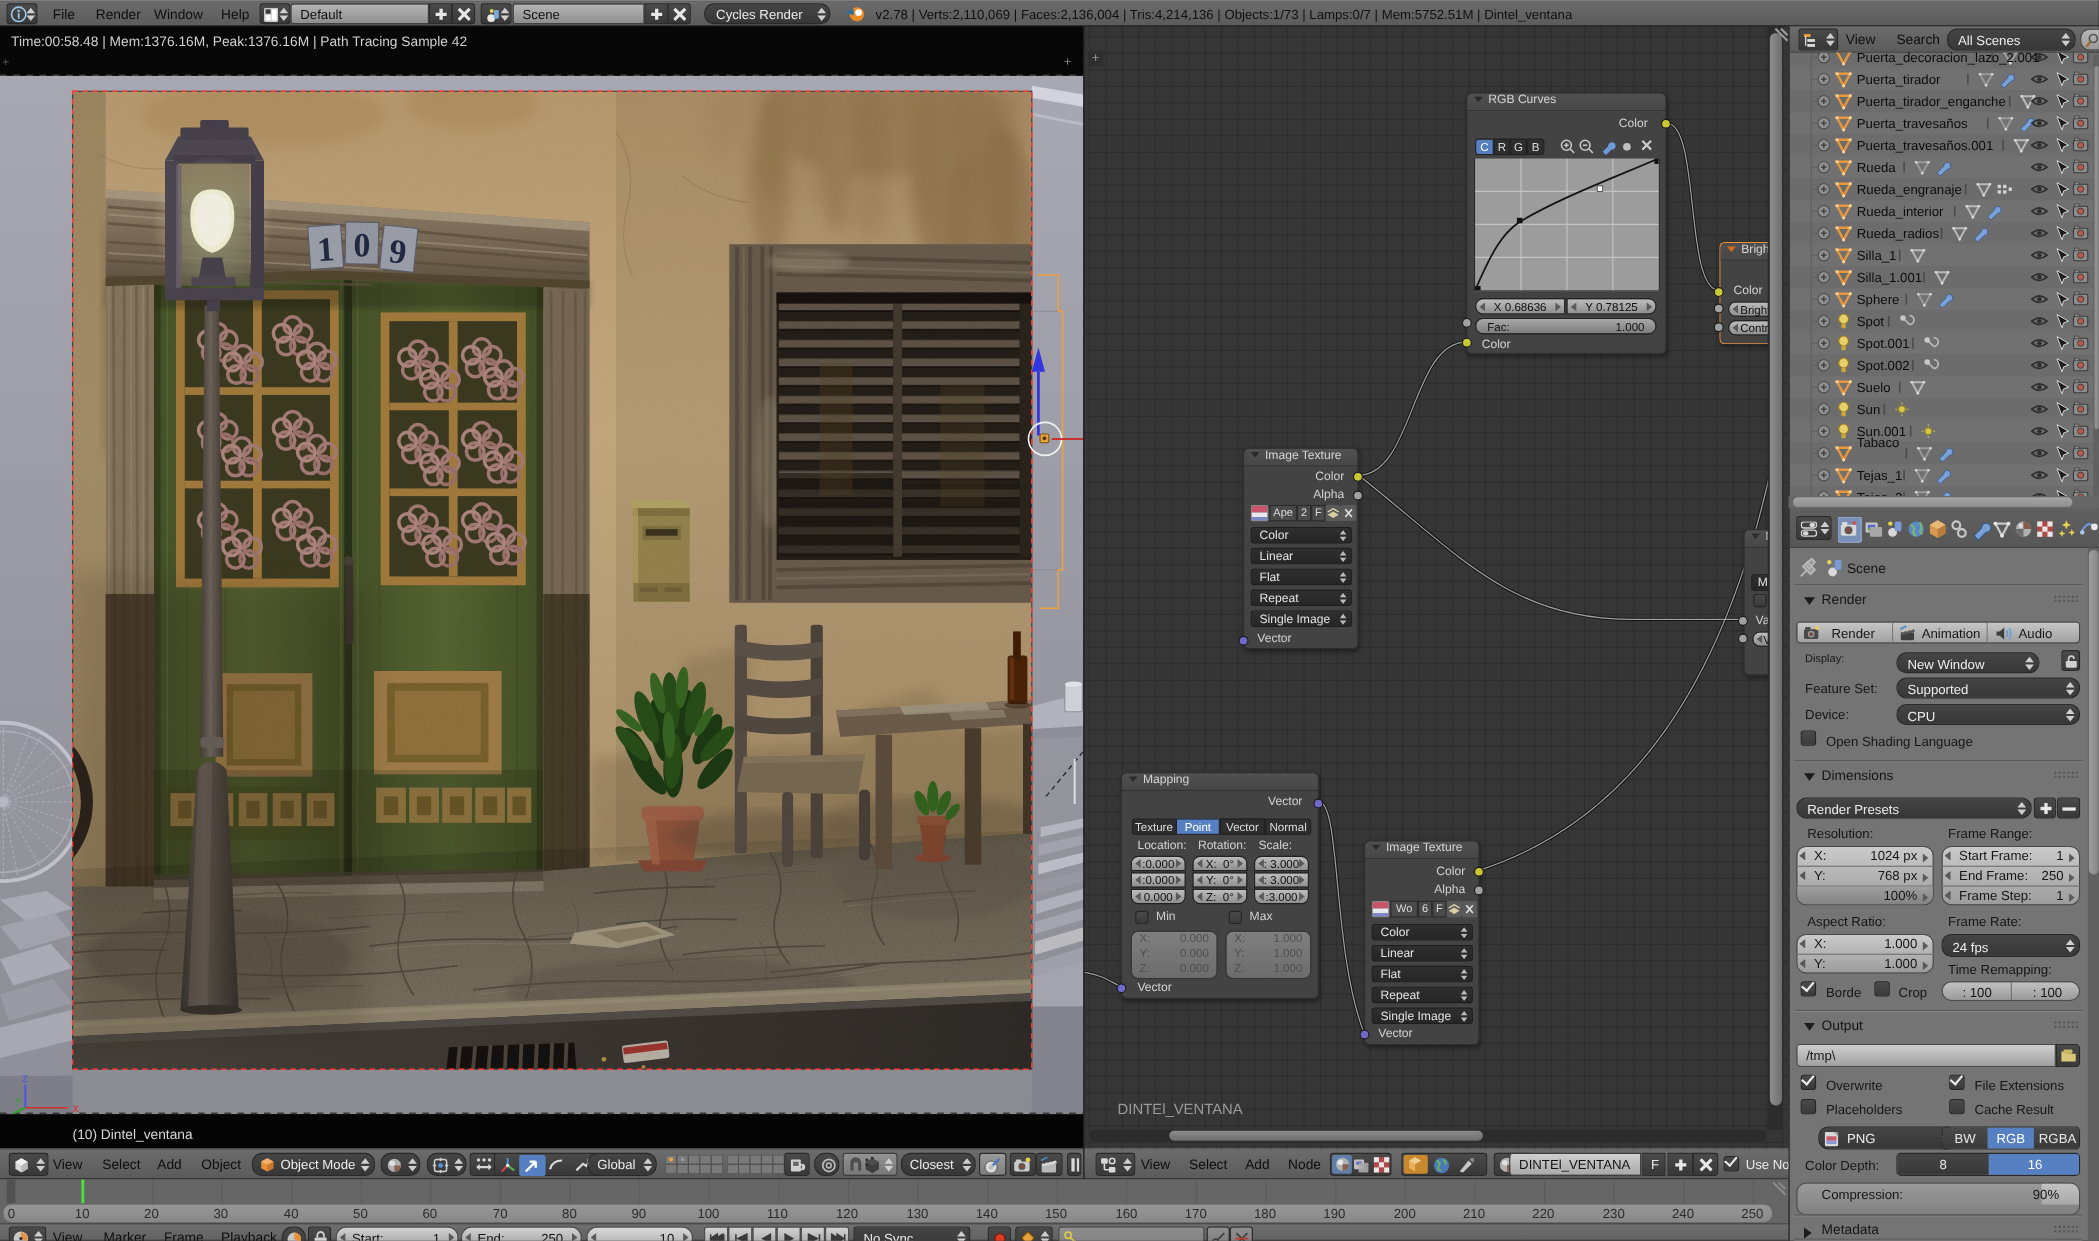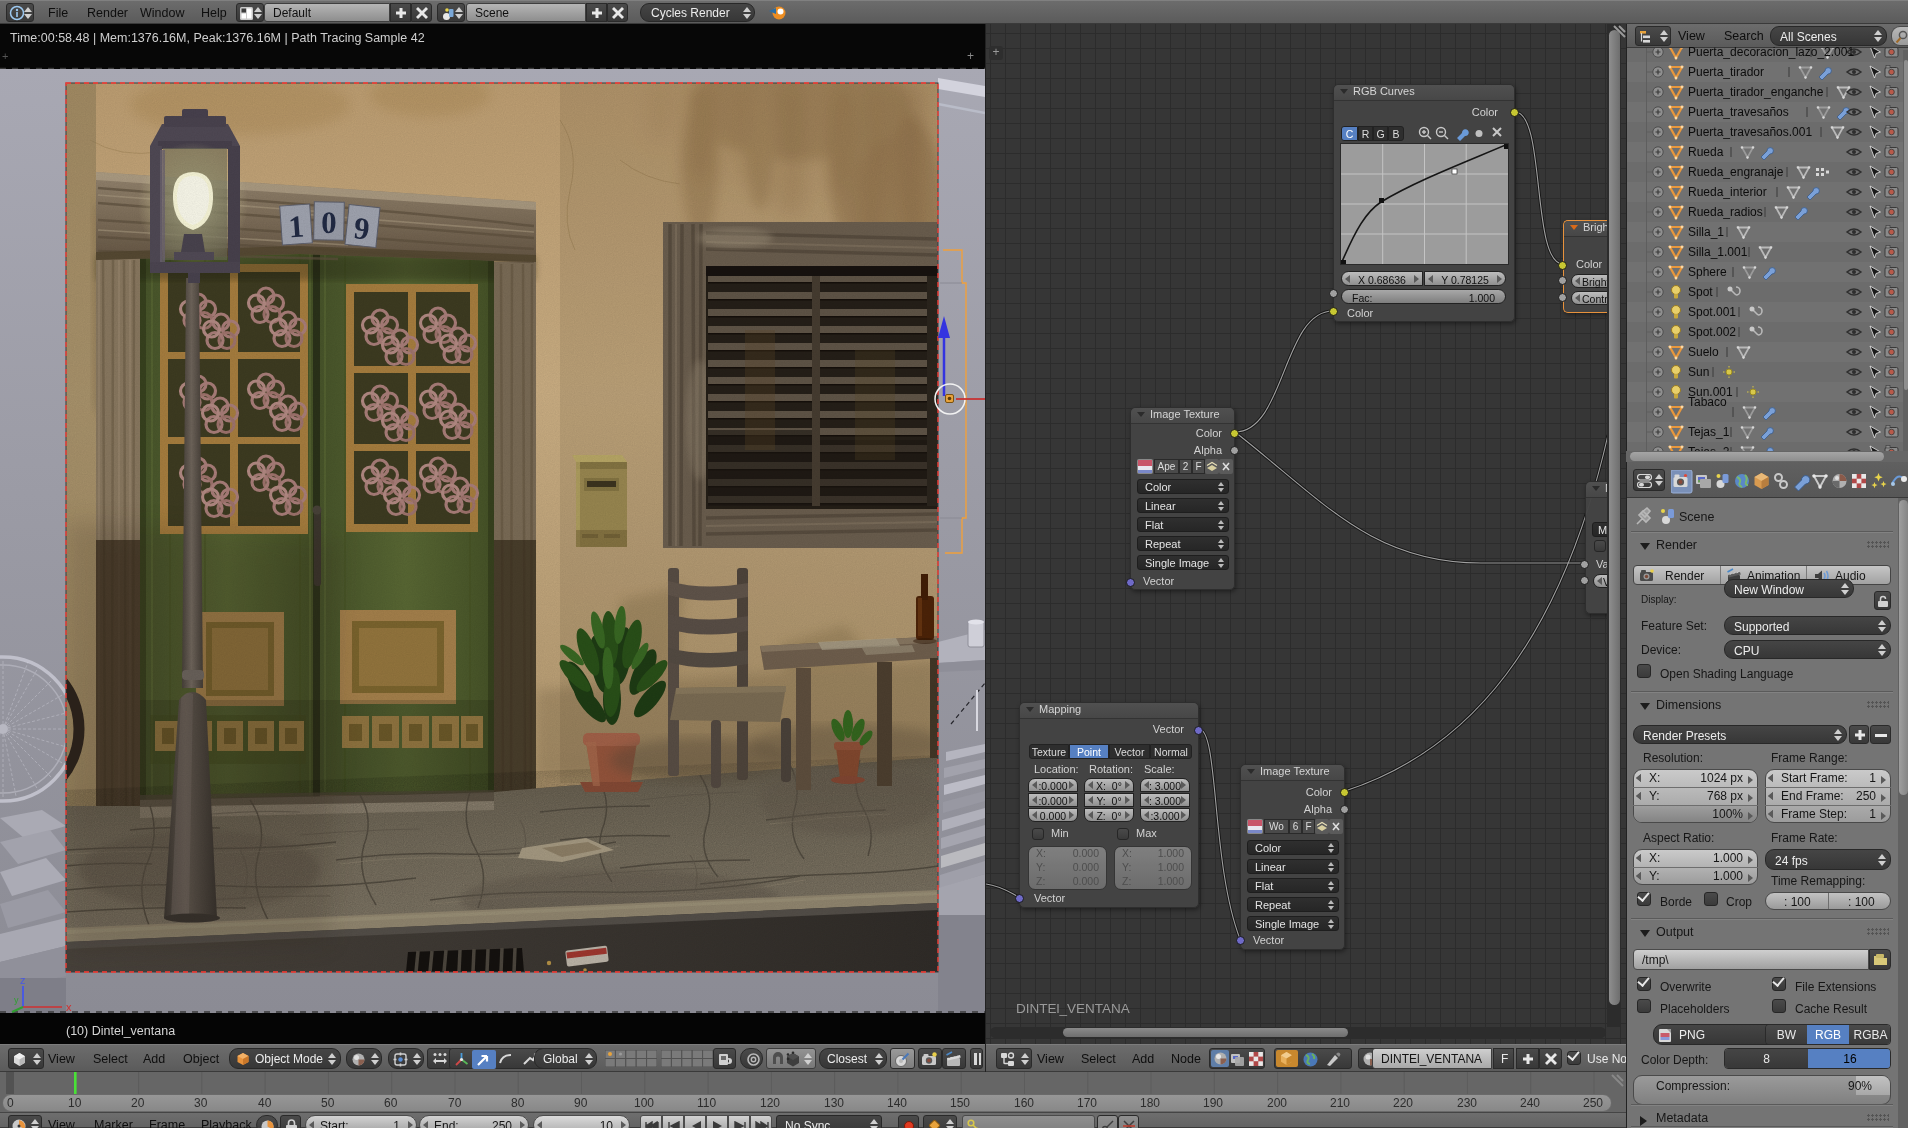--- a/index.html
+++ b/index.html
@@ -97,20 +97,21 @@
   </div>
   <div class="abs dfield" style="left:640px;top:2px;width:115px;height:19px;border-radius:9px;">
     <span class="abs" style="left:10px;top:2px;">Cycles Render</span>
     <div class="updn" style="right:3px;"></div>
   </div>
   <svg class="abs" style="left:768px;top:3px;" width="20" height="18" viewBox="0 0 20 18">
         <circle cx="11" cy="9" r="6.5" fill="#ec8d22"></circle>
         <circle cx="12.5" cy="7.5" r="3" fill="#fff"></circle>
         <path d="M1 7 L8 4 L8 10z" fill="#2b6ea5"></path>
       </svg>
+  <span class="abs" style="left:796px;top:5px;color:#101010;">v2.78 | Verts:2,110,069 | Faces:2,136,004 | Tris:4,214,136 | Objects:1/73 | Lamps:0/7 | Mem:5752.51M | Dintel_ventana</span>
 </div>
 
 <svg class="abs" style="left:0;top:24px;" width="985" height="1020" viewBox="0 24 985 1020">
 <defs>
 <linearGradient id="vpbg" x1="0" y1="0" x2="0" y2="1">
  <stop offset="0" stop-color="#a8a8b3"></stop>
           <stop offset="0.45" stop-color="#9b9ba5"></stop>
           <stop offset="1" stop-color="#8b8b94"></stop>
 </linearGradient>
 <linearGradient id="wallg" x1="0" y1="0" x2="0" y2="1">
@@ -2054,21 +2055,21 @@
           <line x1="1.5" y1="4" x2="7" y2="1" stroke="#4a88c8" stroke-width="1.6"></line>
         </svg>
   <span class="ptxt" style="left:113px;top:3px;">Animation</span>
   <svg class="abs" style="left:179px;top:2px;" width="17" height="16" viewBox="0 0 17 16">
           <path d="M2 6 H5 L9 2.5 V13.5 L5 10 H2z" fill="#3e3e3e"></path>
           <path d="M11 5 Q13 8 11 11 M13.5 3 Q16.5 8 13.5 13" stroke="#6a9ad8" stroke-width="1.5" fill="none"></path>
         </svg>
   <span class="ptxt" style="left:201px;top:3px;">Audio</span>
  </div>
  <span class="ptxt" style="left:14px;top:132px;font-size:10px;">Display:</span>
- <div class="abs dfield" style="left:97px;top:117px;width:130px;height:19px;text-align:right;">
+ <div class="abs dfield" style="left:97px;top:131px;width:130px;height:19px;text-align:right;">
         <span class="abs" style="left:9px;top:3px;">New Window</span>
         <div class="updn" style="right:4px;"></div>
       </div>
  <div class="abs dbtn" style="left:247px;top:129px;width:17px;height:19px;">
         <svg class="abs" style="left:2px;top:3px;" width="12" height="13" viewBox="0 0 12 13">
           <rect x="1" y="6" width="10" height="6" rx="1" fill="#d0d0d0"></rect>
           <path d="M3.5 6 V4 a2.5 2.5 0 0 1 5 0" fill="none" stroke="#d0d0d0" stroke-width="1.5"></path>
         </svg>
       </div>
  <span class="ptxt" style="left:14px;top:157px;font-size:12px;">Feature Set:</span>
@@ -2181,21 +2182,21 @@
         <div class="updn" style="right:4px;"></div>
       </div>
  <div class="abs" style="left:138px;top:562px;width:126px;height:21px;border:1px solid #2a2a2a;border-radius:4px;overflow:hidden;">
   <div class="abs" style="left:0;top:0;width:41px;height:21px;background:linear-gradient(#4a4a4a,#383838);color:#e8e8e8;text-align:center;line-height:20px;">BW</div>
   <div class="abs" style="left:41px;top:0;width:42px;height:21px;background:#5680c2;color:#fff;text-align:center;line-height:20px;">RGB</div>
   <div class="abs" style="left:83px;top:0;width:43px;height:21px;background:linear-gradient(#4a4a4a,#383838);color:#e8e8e8;text-align:center;line-height:20px;">RGBA</div>
  </div>
  <span class="ptxt" style="left:14px;top:591px;font-size:12px;">Color Depth:</span>
  <div class="abs" style="left:97px;top:586px;width:167px;height:21px;border:1px solid #2a2a2a;border-radius:4px;overflow:hidden;">
   <div class="abs" style="left:0;top:0;width:83px;height:21px;background:linear-gradient(#454545,#373737);color:#e8e8e8;text-align:center;line-height:20px;">8</div>
-  <div class="abs" style="left:83px;top:0;width:84px;height:21px;background:#5680c2;color:#000000;text-align:center;line-height:20px;">16</div>
+  <div class="abs" style="left:83px;top:0;width:84px;height:21px;background:#5680c2;color:#ffffff;text-align:center;line-height:20px;">16</div>
  </div>
  <div class="abs" style="left:6px;top:613px;width:258px;height:30px;background:linear-gradient(#9a9a9a,#808080);border:1px solid #4a4a4a;border-radius:9px;overflow:hidden;">
         <div class="abs" style="left:222px;top:0;width:36px;height:19px;background:linear-gradient(#c2c2c2,#a8a8a8);"></div>
         <span class="ptxt" style="left:22px;top:2.5px;">Compression:</span>
         <span class="ptxt" style="right:18px;top:2.5px;position:absolute;">90%</span>
       </div>
  <div class="sep" style="left:4px;top:642px;width:262px;"></div>
  <div class="abs" style="left:13px;top:654px;width:0;height:0;border-top:5px solid transparent;border-bottom:5px solid transparent;border-left:7px solid #1c1c1c;"></div>
  <span class="ptxt" style="left:29px;top:649px;font-size:12.5px;">Metadata</span>
  <div class="grip" style="left:240px;top:652px;"></div>

